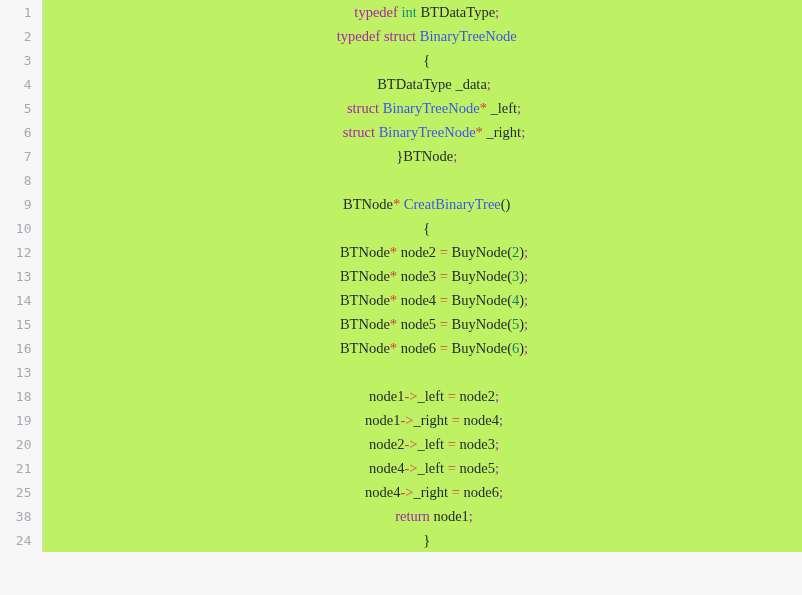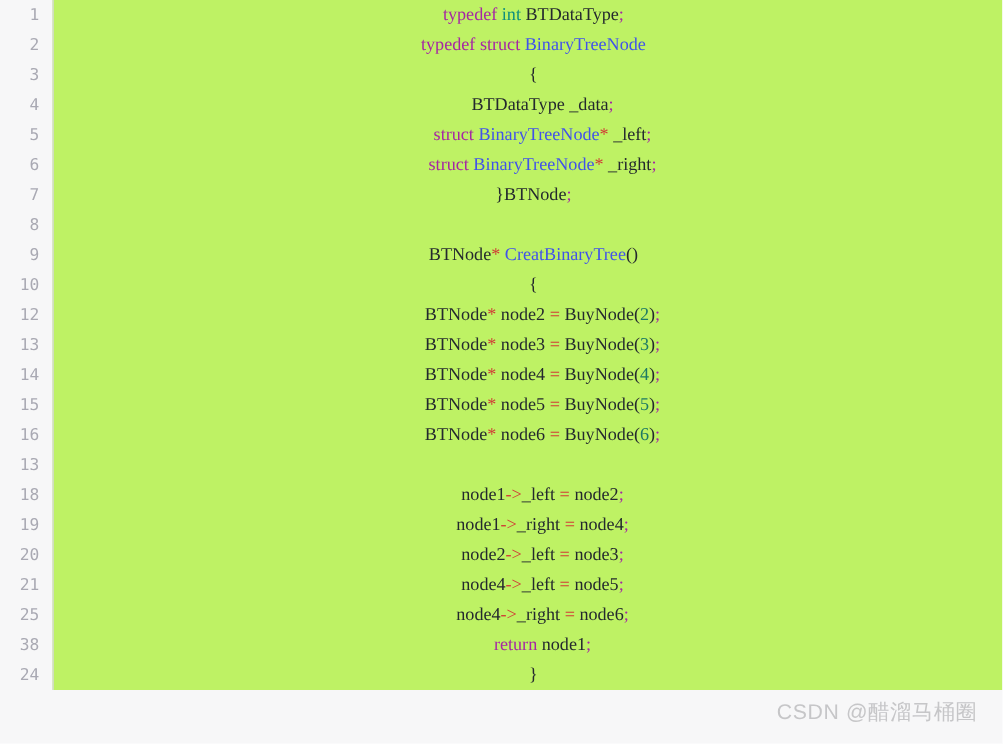--- a/index.html
+++ b/index.html
@@ -177,14 +177,13 @@
         <tr class="code-row">
           <td class="gutter-cell">38</td>
           <td class="code-cell"><span class="tok-plain">    </span><span class="tok-keyword">return</span><span class="tok-plain"> node1</span><span class="tok-punc">;</span></td>
         </tr>
         <tr class="code-row">
           <td class="gutter-cell">24</td>
           <td class="code-cell"><span class="tok-plain">}</span></td>
         </tr>
       </tbody>
   </table>
-  <div id="watermark">CSDN @醋溜马桶圈</div>
 </div>
 
 </body></html>

